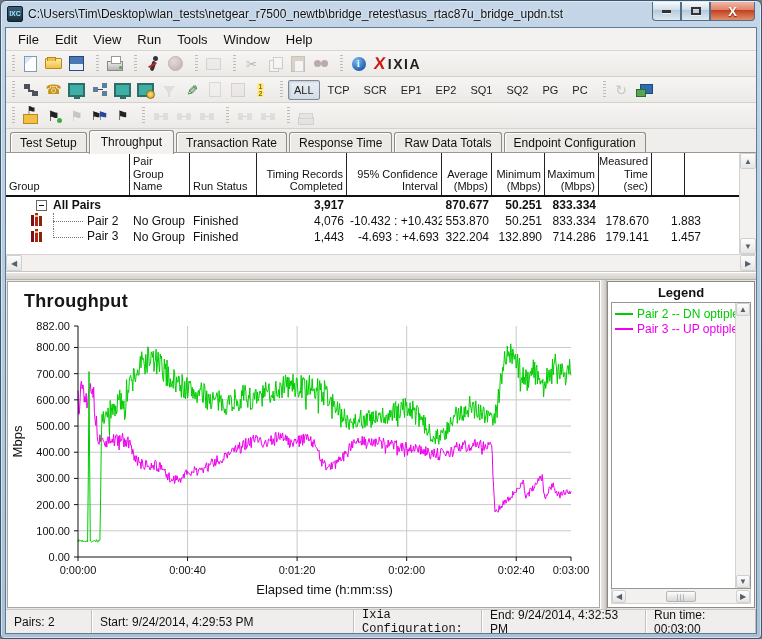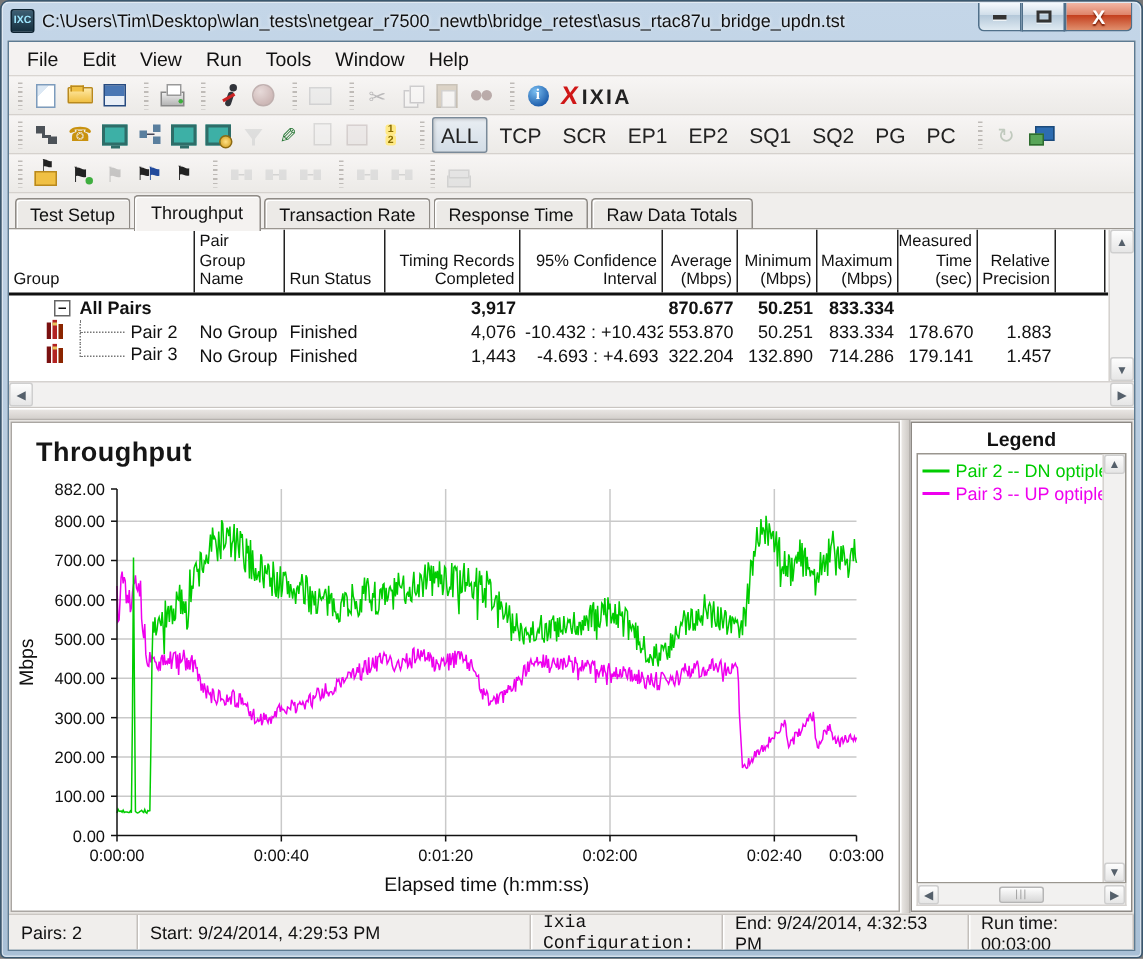--- a/index.html
+++ b/index.html
@@ -87,21 +87,21 @@
   .i-flagpause::before{content:"\2691";font-size:14px;color:#777;}
   .i-flag2::before{content:"\2691";font-size:12px;color:#222;margin-right:-4px;}
   .i-flag2::after{content:"\2691";font-size:12px;color:#224a9c;}
   .i-flagfinish::before{content:"\2691";font-size:13px;color:#222;}
   .i-flagfinish::after{content:"";position:absolute;left:1px;bottom:1px;width:9px;height:9px;border-radius:50%;background:radial-gradient(#ffe084,#cf9b1b);z-index:-1;}
   .i-pairlink::before{content:"";position:absolute;left:2px;top:6px;width:5px;height:7px;background:#b9bec4;}
   .i-pairlink::after{content:"";position:absolute;right:2px;top:6px;width:5px;height:7px;background:#b9bec4;}
   .i-pairlink i{position:absolute;left:7px;top:9px;width:4px;height:1px;background:#9aa0a6;}
   .i-stack::before{content:"";width:12px;height:4px;background:#cdd2d7;border:1px solid #9aa0a6;box-shadow:0 5px 0 #cdd2d7,0 5px 0 1px #9aa0a6;}
   
-  .modebtn{font-size:14px;color:#222;padding:3px 5px;margin:0 1px;border:1px solid transparent;border-radius:2px;}
+  .modebtn{font-size:11px;color:#222;padding:3px 5px;margin:0 1px;border:1px solid transparent;border-radius:2px;}
   .modebtn.active{border:1px solid #7a8a99;background:linear-gradient(#e9eef3,#d3dde6);box-shadow:inset 1px 1px 2px rgba(0,0,0,.15);}
   
   .tabstrip{height:24px;display:flex;align-items:flex-end;background:#f0eeec;padding:2px 4px 0;position:relative;}
   .tabstrip::after{content:"";position:absolute;left:0;right:0;bottom:0;border-bottom:1px solid #9a9690;}
   .tab{font-size:12px;color:#111;padding:3px 9px;background:#eceae7;border:1px solid #8f8b86;border-bottom:none;
     border-radius:3px 3px 0 0;margin-right:2px;position:relative;box-shadow:inset 1px 1px 0 #fff;}
   .tab.active{background:#f4f2f0;padding:4px 11px 5px;z-index:3;margin-bottom:-1px;}
   
   .tablewrap{height:119px;background:#fff;border-bottom:1px solid #c9c5c1;display:flex;flex-direction:column;position:relative;}
   .tablebody{flex:1;display:flex;}
@@ -400,20 +400,21 @@
             </span>
           </span>
         </span>
       </div>
     <div class="tabstrip">
         <div class="tab">Test Setup</div>
         <div class="tab active">Throughput</div>
         <div class="tab">Transaction Rate</div>
         <div class="tab">Response Time</div>
         <div class="tab">Raw Data Totals</div>
+        <div class="tab">Endpoint Configuration</div>
       </div>
 
     <div class="tablewrap">
       <div class="tablebody">
         <div class="tcols">
           <div class="thead">
               <div class="th" style="width: 124px; flex: 0 0 auto;">Group</div>
               <div class="th" style="width: 60px; flex: 0 0 auto;">Pair Group
 Name</div>
               <div class="th" style="width: 67px; flex: 0 0 auto;">Run Status</div>
@@ -422,22 +423,20 @@
               <div class="th r" style="width: 95px; flex: 0 0 auto;">95% Confidence
 Interval</div>
               <div class="th r" style="width: 50px; flex: 0 0 auto;">Average
 (Mbps)</div>
               <div class="th r" style="width: 53px; flex: 0 0 auto;">Minimum
 (Mbps)</div>
               <div class="th r" style="width: 54px; flex: 0 0 auto;">Maximum
 (Mbps)</div>
               <div class="th r" style="width: 53px; flex: 0 0 auto;">Measured
 Time (sec)</div>
-              <div class="th r" style="width: 52px; flex: 0 0 auto;">Relative
-Precision</div>
               <div class="th" style="width: 33px; flex: 0 0 auto;"></div>
             </div>
           <div>
               <div class="trow bold">
                 <div class="td" style="width: 124px; flex: 0 0 auto; display: flex; align-items: center; padding: 0px;">
                   <span style="width: 30px; flex: 0 0 auto;"></span>
                   <span class="minus"></span>
                   <span style="margin-left: 6px;">All Pairs</span>
                 </div>
                 <div class="td" style="width: 60px; flex: 0 0 auto;"></div>

